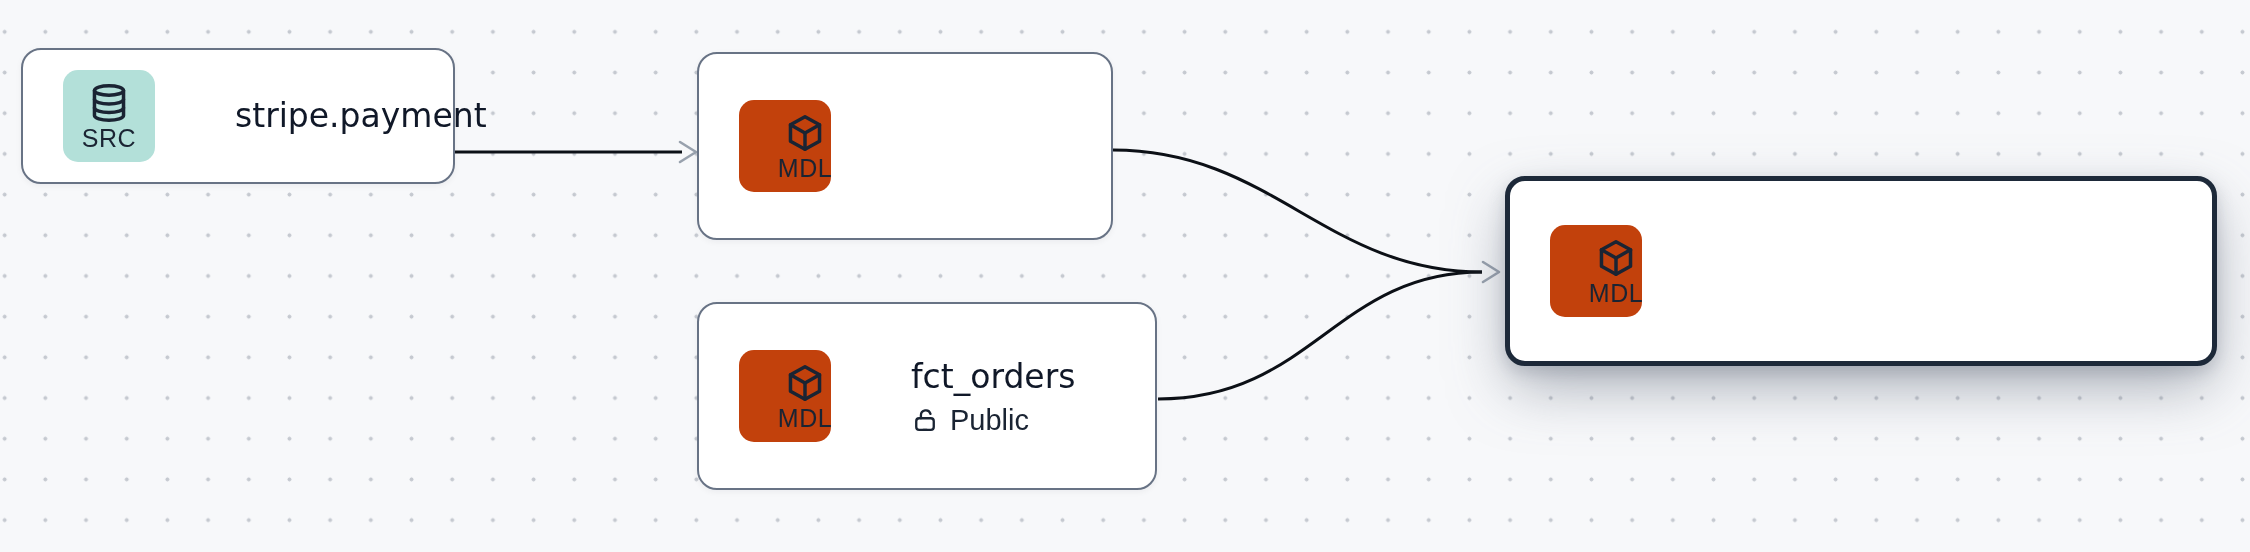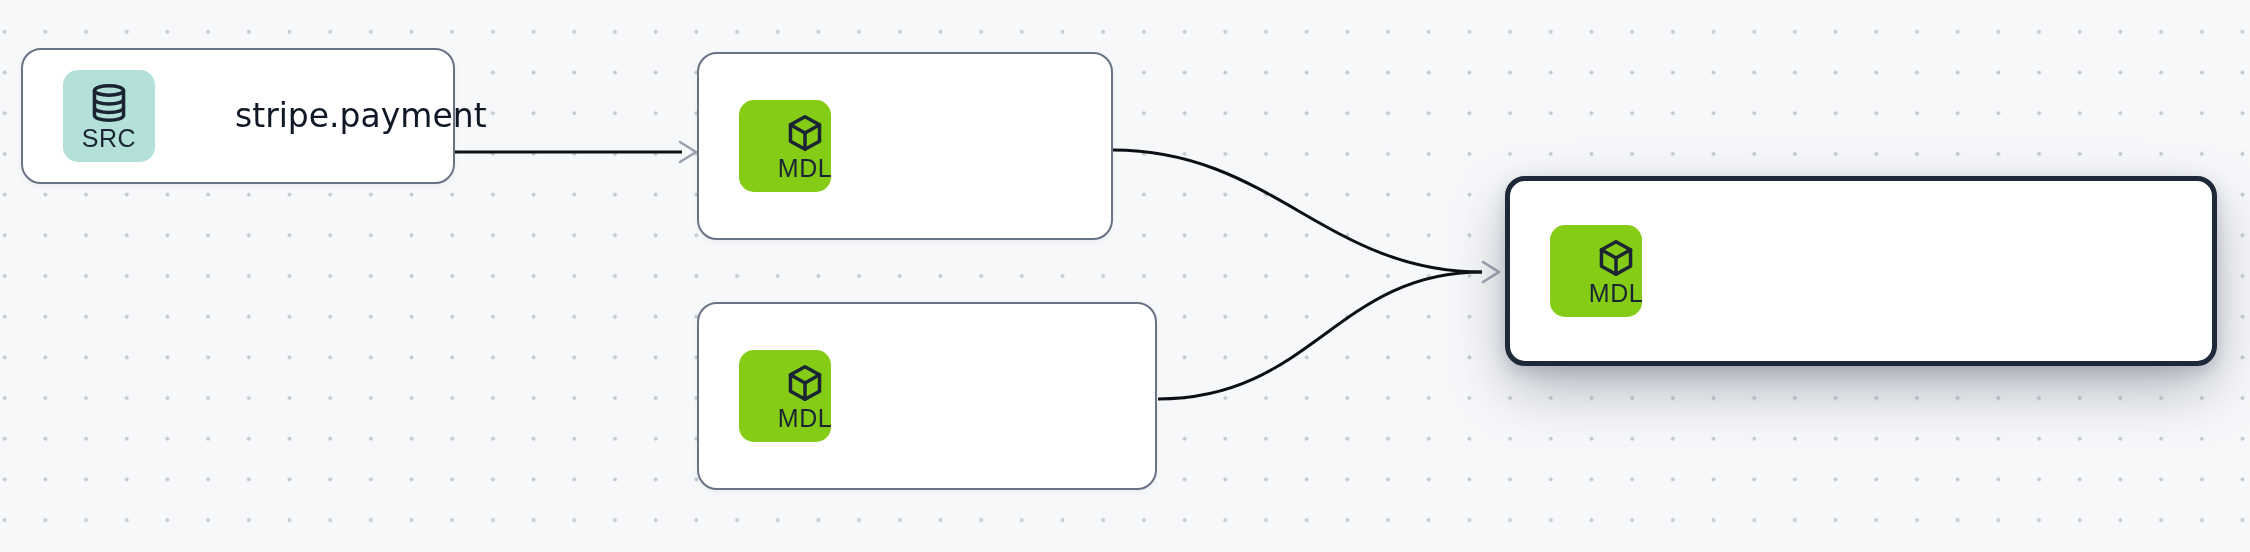--- a/index.html
+++ b/index.html
@@ -36,21 +36,21 @@
   .n3{left:697px;top:302px;width:460px;height:188px;}
   .n4{left:1505px;top:176px;width:712px;height:190px;}
 
   .badge{
     flex:0 0 auto;
     width:92px;height:92px;border-radius:15px;
     display:flex;flex-direction:column;align-items:center;justify-content:center;
     color:#1a2433;
   }
   .badge.teal{background:#b3e0d9;}
-  .badge.blue{background:#84cc16;padding-left:40px;}
+  .badge.blue{background:#c2410c;padding-left:40px;}
   .badge svg{display:block;width:42px;height:42px;margin-top:2px;}
   .badge .badge-label{
     font-family:"Liberation Sans",sans-serif;
     font-size:25px;line-height:28px;letter-spacing:0.5px;color:#1a2433;
   }
   .node-text{display:flex;flex-direction:column;justify-content:flex-end;gap:7px;min-width:0;margin-left:48px;}
   .node-title{
     font-size:33px;line-height:40px;color:#101828;white-space:nowrap;
   }
   .access-row{
@@ -101,20 +101,31 @@
 
   <div class="node n3">
     <div class="badge blue">
       <svg viewBox="0 0 24 24" fill="none" stroke="#1a2433" stroke-width="2" stroke-linecap="round" stroke-linejoin="round">
         <path d="M12 2.7 L20.3 7.3 V16.7 L12 21.3 L3.7 16.7 V7.3 Z"></path>
         <path d="M3.7 7.3 L12 12 L20.3 7.3"></path>
         <path d="M12 12 V21.3"></path>
       </svg>
       <span class="badge-label">MDL</span>
     </div>
+    <div class="node-text">
+      <span class="node-title">fct_orders</span>
+      <span class="access-row">
+        <svg viewBox="0 0 24 24" fill="none" stroke="#1a2433" stroke-width="2" stroke-linecap="round" stroke-linejoin="round">
+          <rect x="4.5" y="10.5" width="15" height="10" rx="2.5"></rect>
+          <path d="M8.5 10.5 V8 a4.2 4.2 0 0 1 8.2 -1.3"></path>
+          <path d="M10.6 20.5 h2.8"></path>
+        </svg>
+        <span>Public</span>
+      </span>
+    </div>
   </div>
 
   <div class="node n4 selected">
     <div class="badge blue">
       <svg viewBox="0 0 24 24" fill="none" stroke="#1a2433" stroke-width="2" stroke-linecap="round" stroke-linejoin="round">
         <path d="M12 2.7 L20.3 7.3 V16.7 L12 21.3 L3.7 16.7 V7.3 Z"></path>
         <path d="M3.7 7.3 L12 12 L20.3 7.3"></path>
         <path d="M12 12 V21.3"></path>
       </svg>
       <span class="badge-label">MDL</span>

